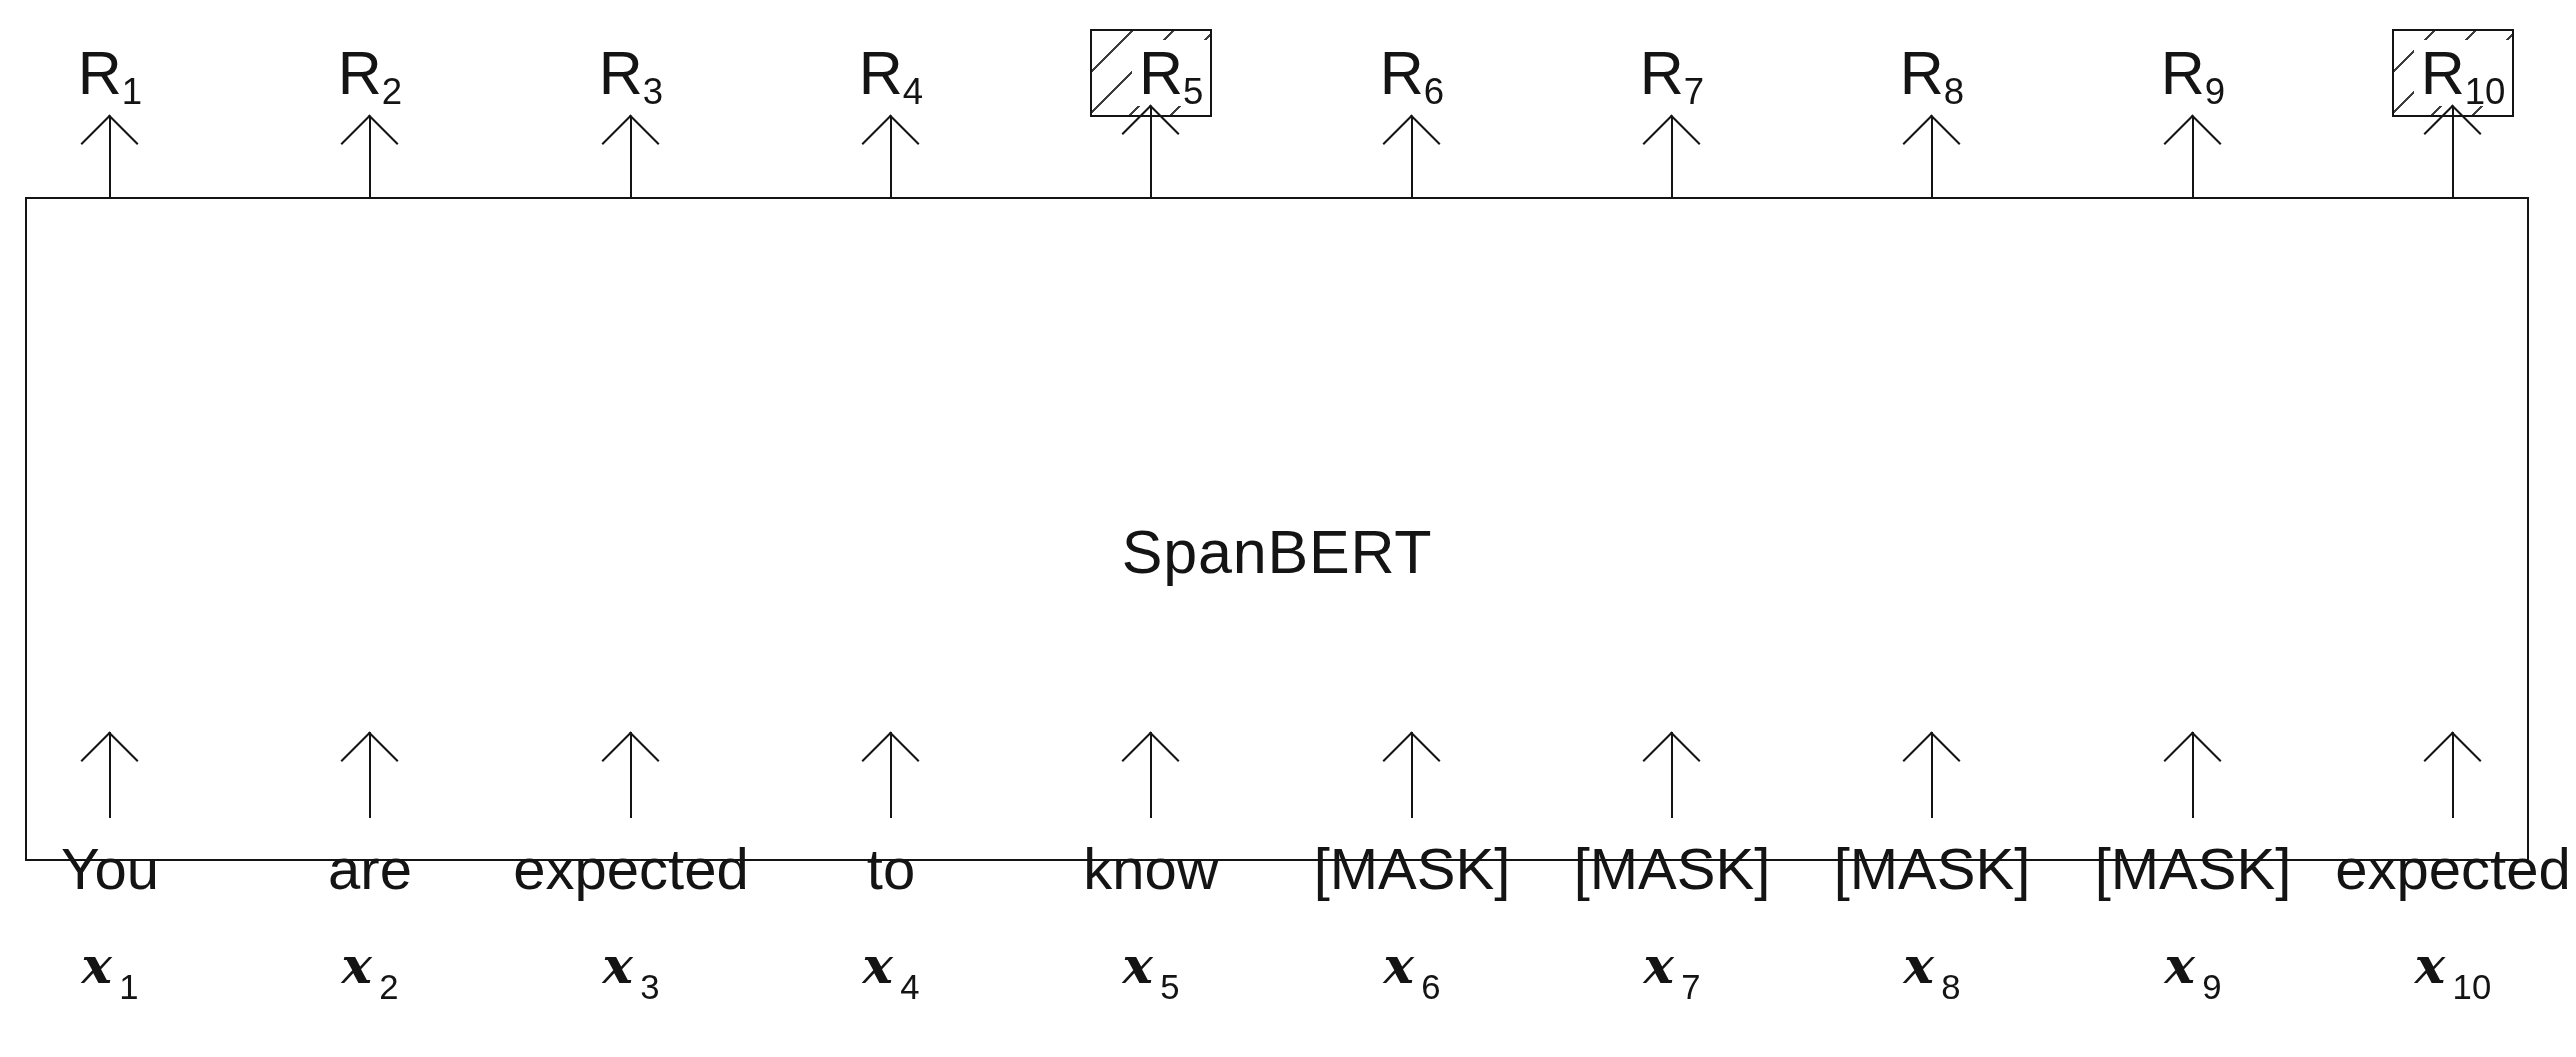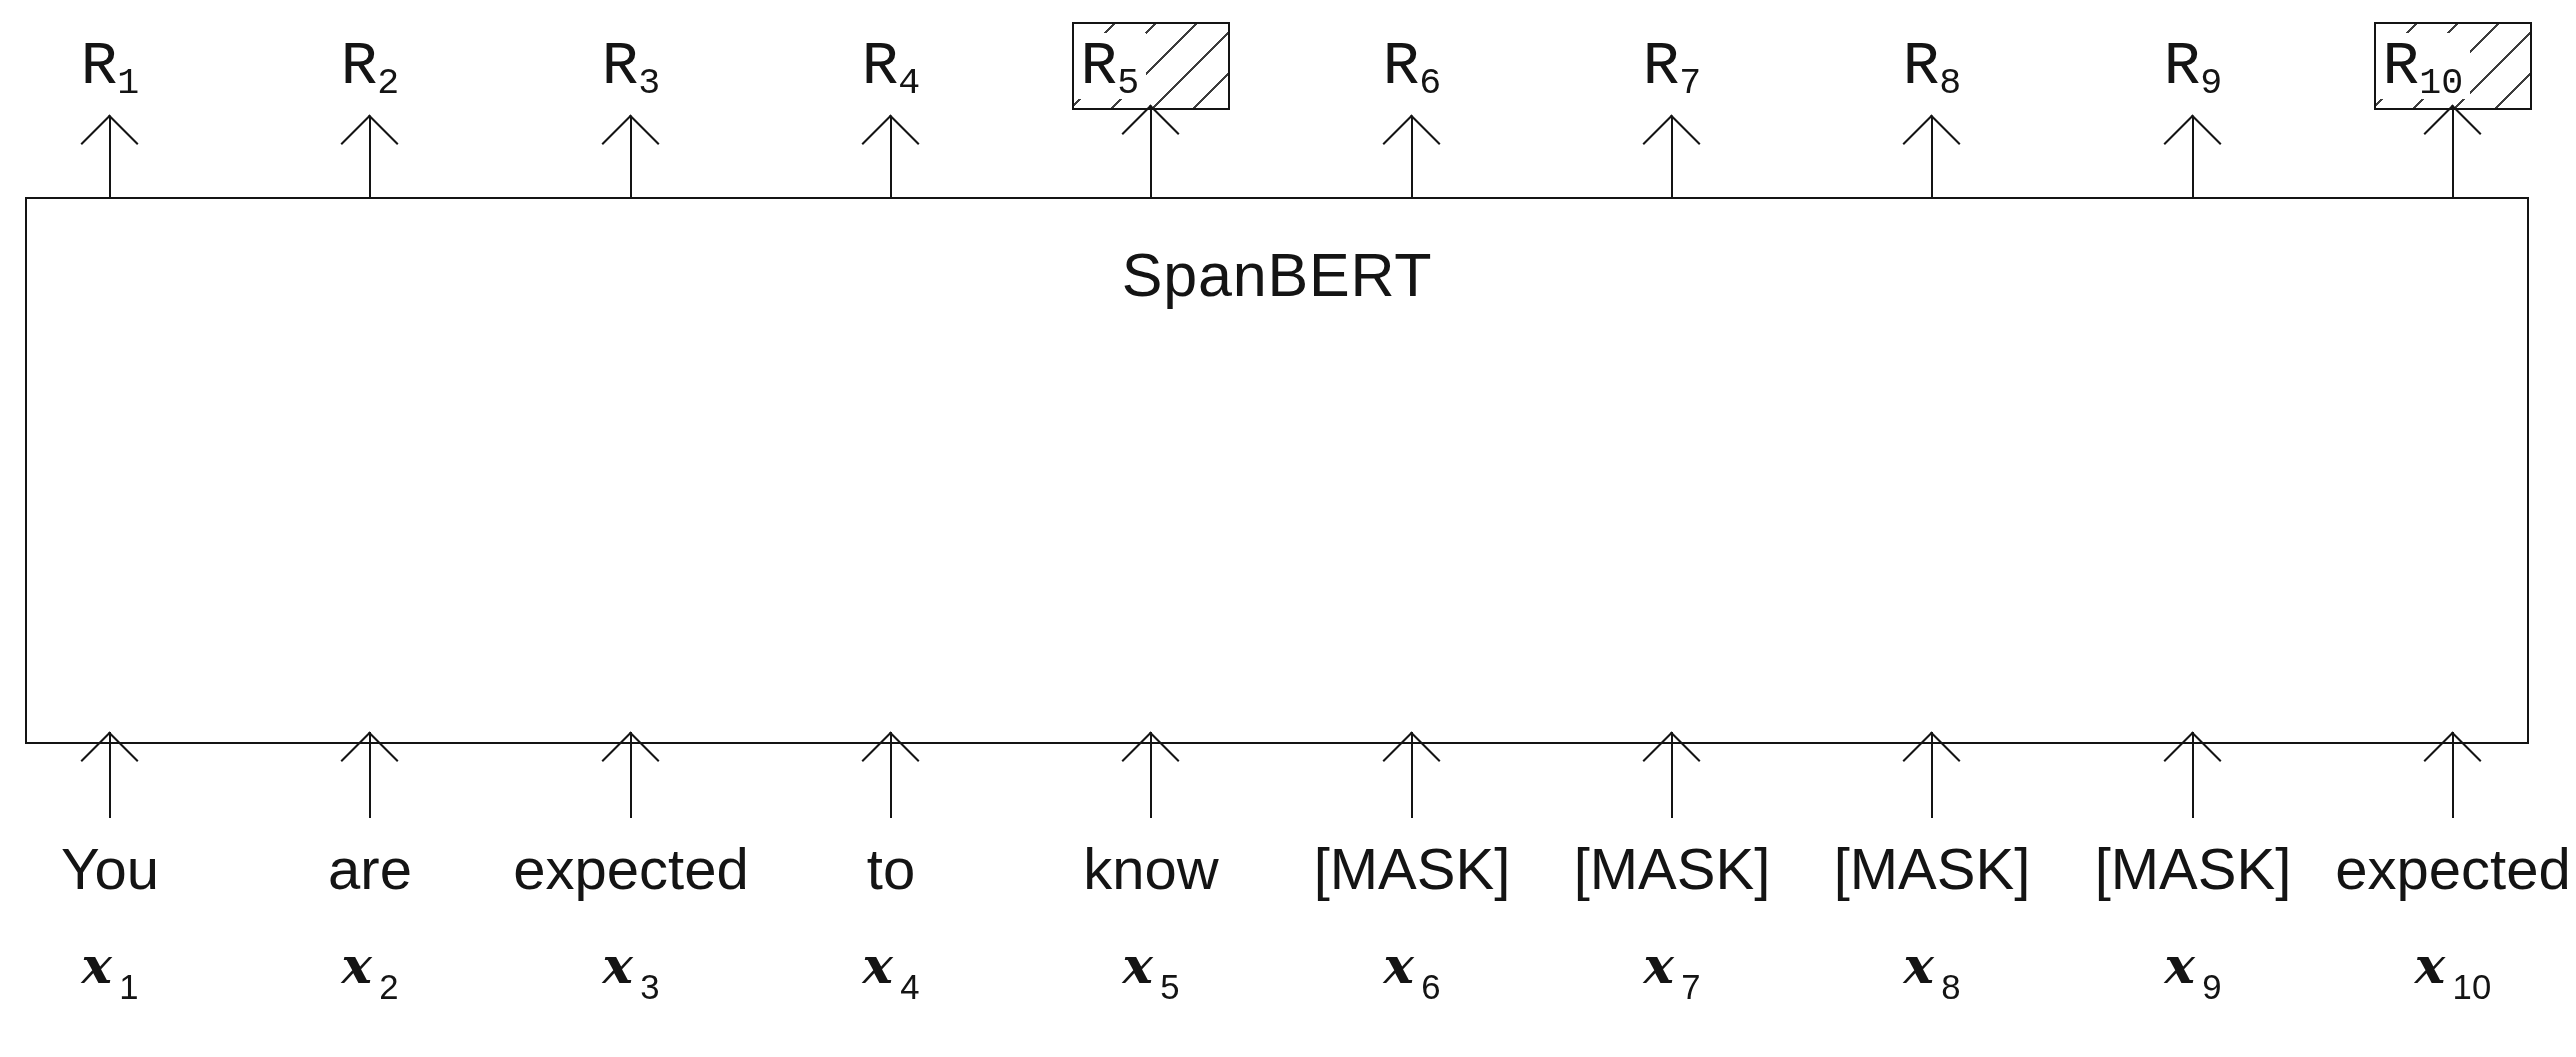--- a/index.html
+++ b/index.html
@@ -23,24 +23,25 @@
     height: 1057px;
     background: var(--bg);
   }
 
   
   .main-box {
     position: absolute;
     left: 25px;
     top: 197px;
     width: 2504px;
-    height: 547px;
+    height: 664px;
     border: 2.5px solid var(--ink);
     background: var(--bg);
     display: flex;
+    align-items: center;
     justify-content: center;
   }
   .model-label {
     font-size: 61px;
     line-height: 1;
     padding-top: 46px;
     letter-spacing: 0.8px;
   }
 
   
@@ -49,30 +50,29 @@
     top: 0;
     left: var(--cx);
     width: 0;
     height: 100%;
   }
 
   
   .r-wrap {
     position: absolute;
     left: 0;
-    top: 22px;
+    top: 29px;
     height: 88px;
     transform: translateX(-50%);
     display: flex;
     align-items: center;
-    justify-content: flex-start;
-    font-family: Liberation Mono, monospace;
+    justify-content: flex-end;
   }
   .column.highlighted .r-wrap {
-    width: 158px;
+    width: 122px;
     border: 2.5px solid var(--ink);
     background: repeating-linear-gradient(135deg, #ffffff 0 27px, #3d3d3d 27px 29px);
   }
   .r-label {
     font-size: 61px;
     line-height: 1;
     white-space: nowrap;
   }
   .column.highlighted .r-label {
     background: #ffffff;

